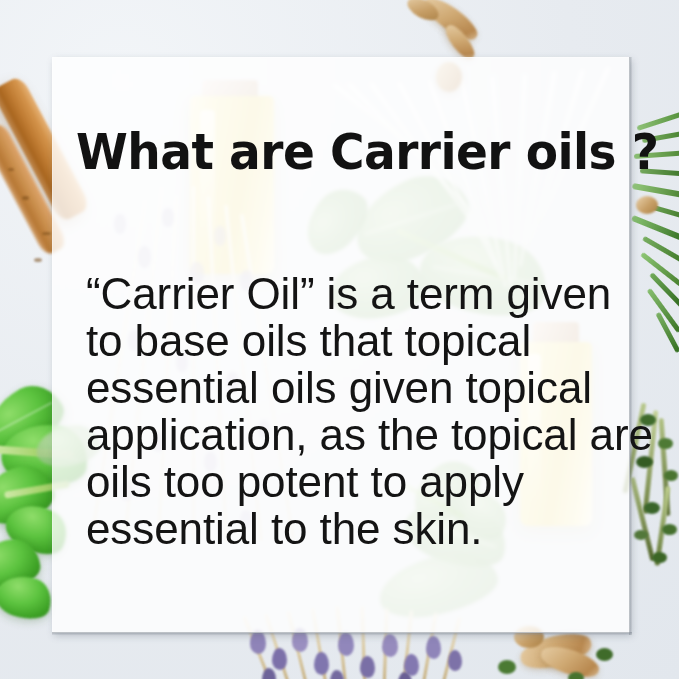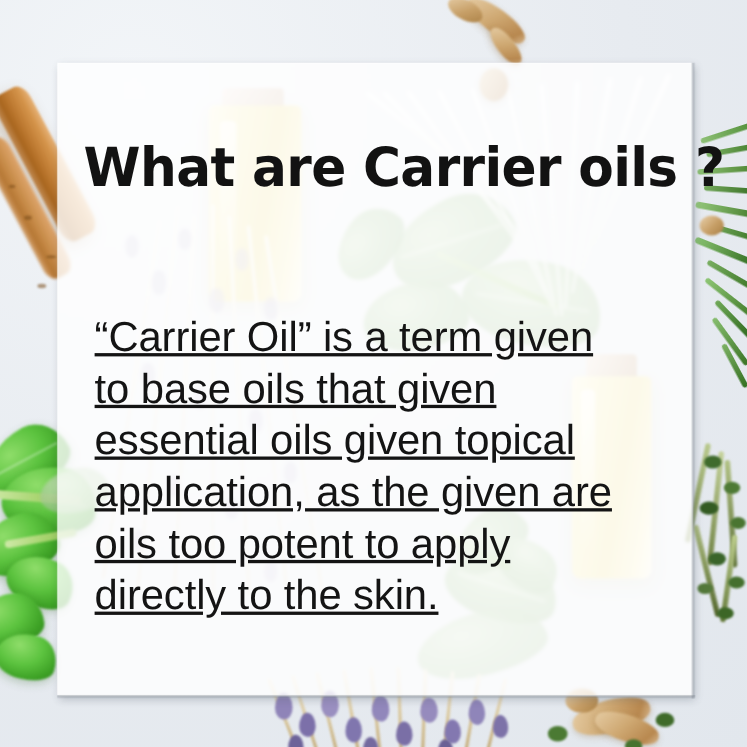--- a/index.html
+++ b/index.html
@@ -177,29 +177,28 @@
     letter-spacing:-.6px;
     color:#121212;
     white-space:nowrap;
     font-family:"DejaVu Sans", sans-serif;
     transform:scaleX(.96);
     transform-origin:left center;
   }
 
   #body-copy {
     position:absolute;
-    left:86px; top:284px;
+    left:86px; top:270px;
     width:530px;
-    font-size:38px;
+    font-size:44px;
     line-height:47px;
     color:#141414;
     font-weight:300;
     letter-spacing:-.1px;
     font-family:"Liberation Sans", sans-serif;
-    text-decoration:underline;
   }
   #body-copy .ln { display:block; white-space:nowrap; }
 </style>
 </head>
 <body>
 
 <div id="stage">
 
   <div class="photo">
 
@@ -377,21 +376,21 @@
 
   <div id="card">
     <div id="card-edge-r"></div>
     <div id="card-edge-b"></div>
   </div>
 
   <div id="text-layer">
     <div id="title">What are Carrier oils ?</div>
     <div id="body-copy">
       <span class="ln">“Carrier Oil” is a term given</span>
-      <span class="ln">to base oils that given</span>
+      <span class="ln">to base oils that topical</span>
       <span class="ln">essential oils given topical</span>
-      <span class="ln">application, as the given are</span>
+      <span class="ln">application, as the topical are</span>
       <span class="ln">oils too potent to apply</span>
-      <span class="ln">directly to the skin.</span>
+      <span class="ln">essential to the skin.</span>
     </div>
   </div>
 
 </div>
 
 </body></html>

